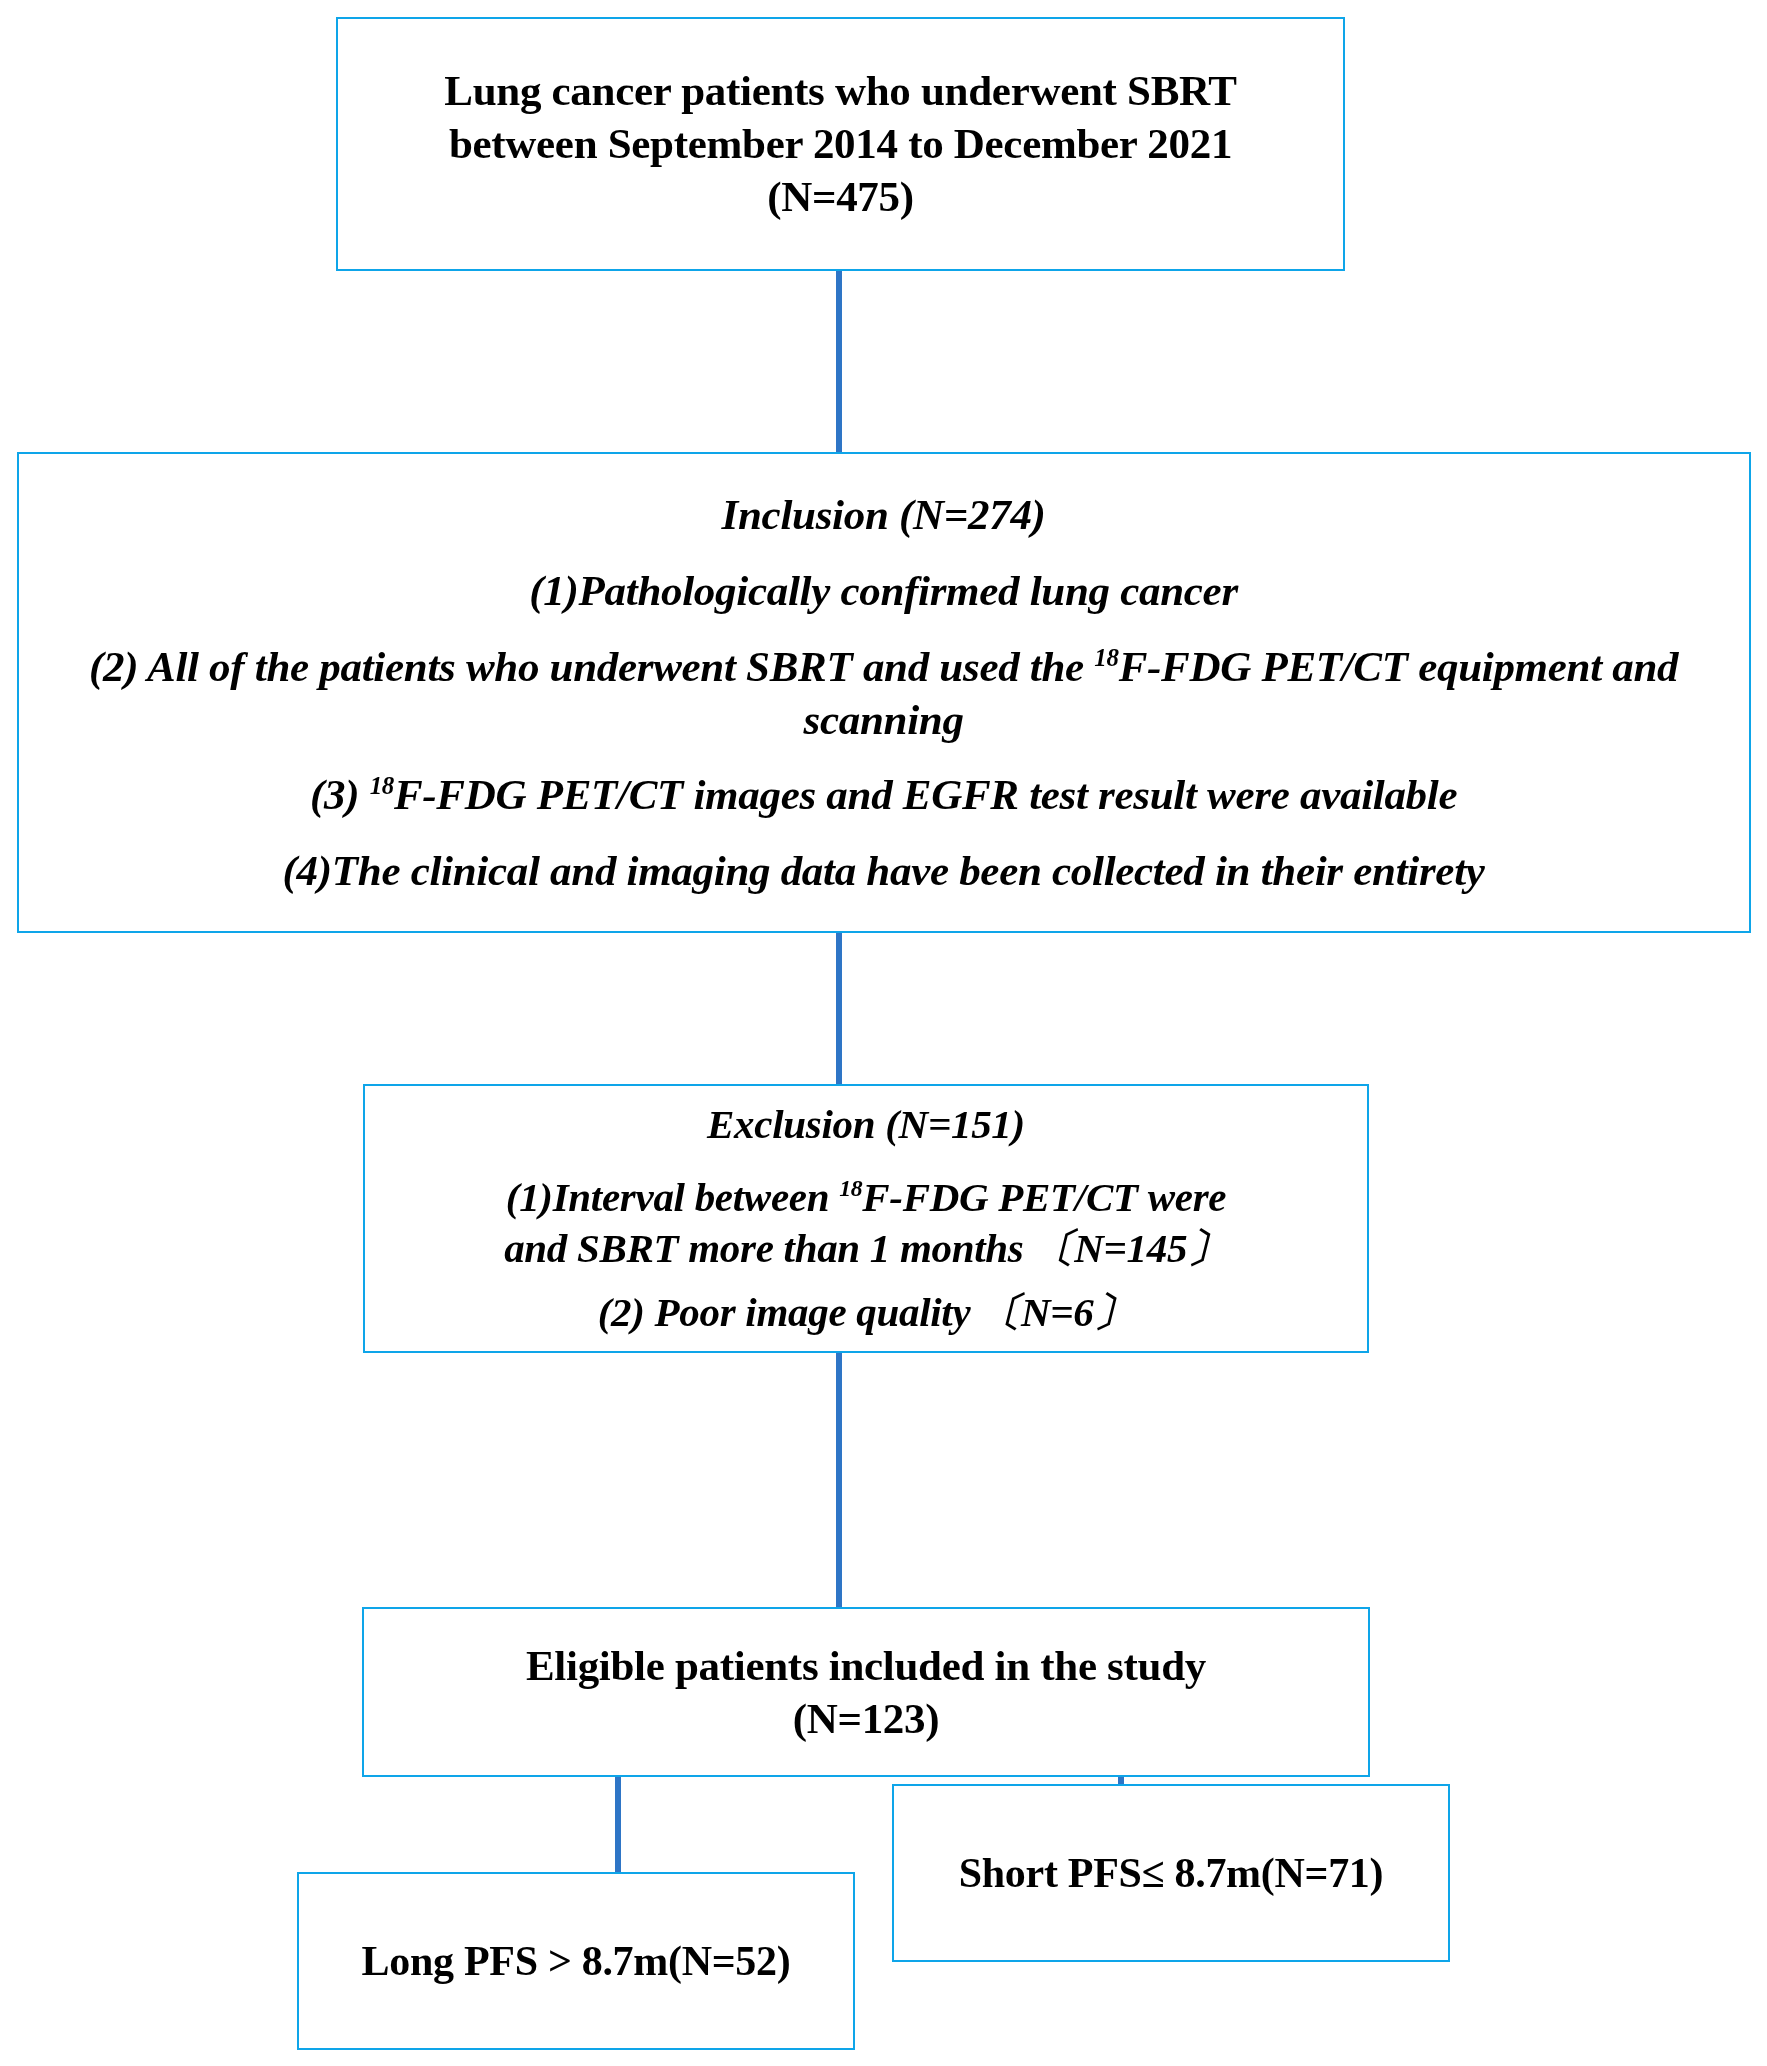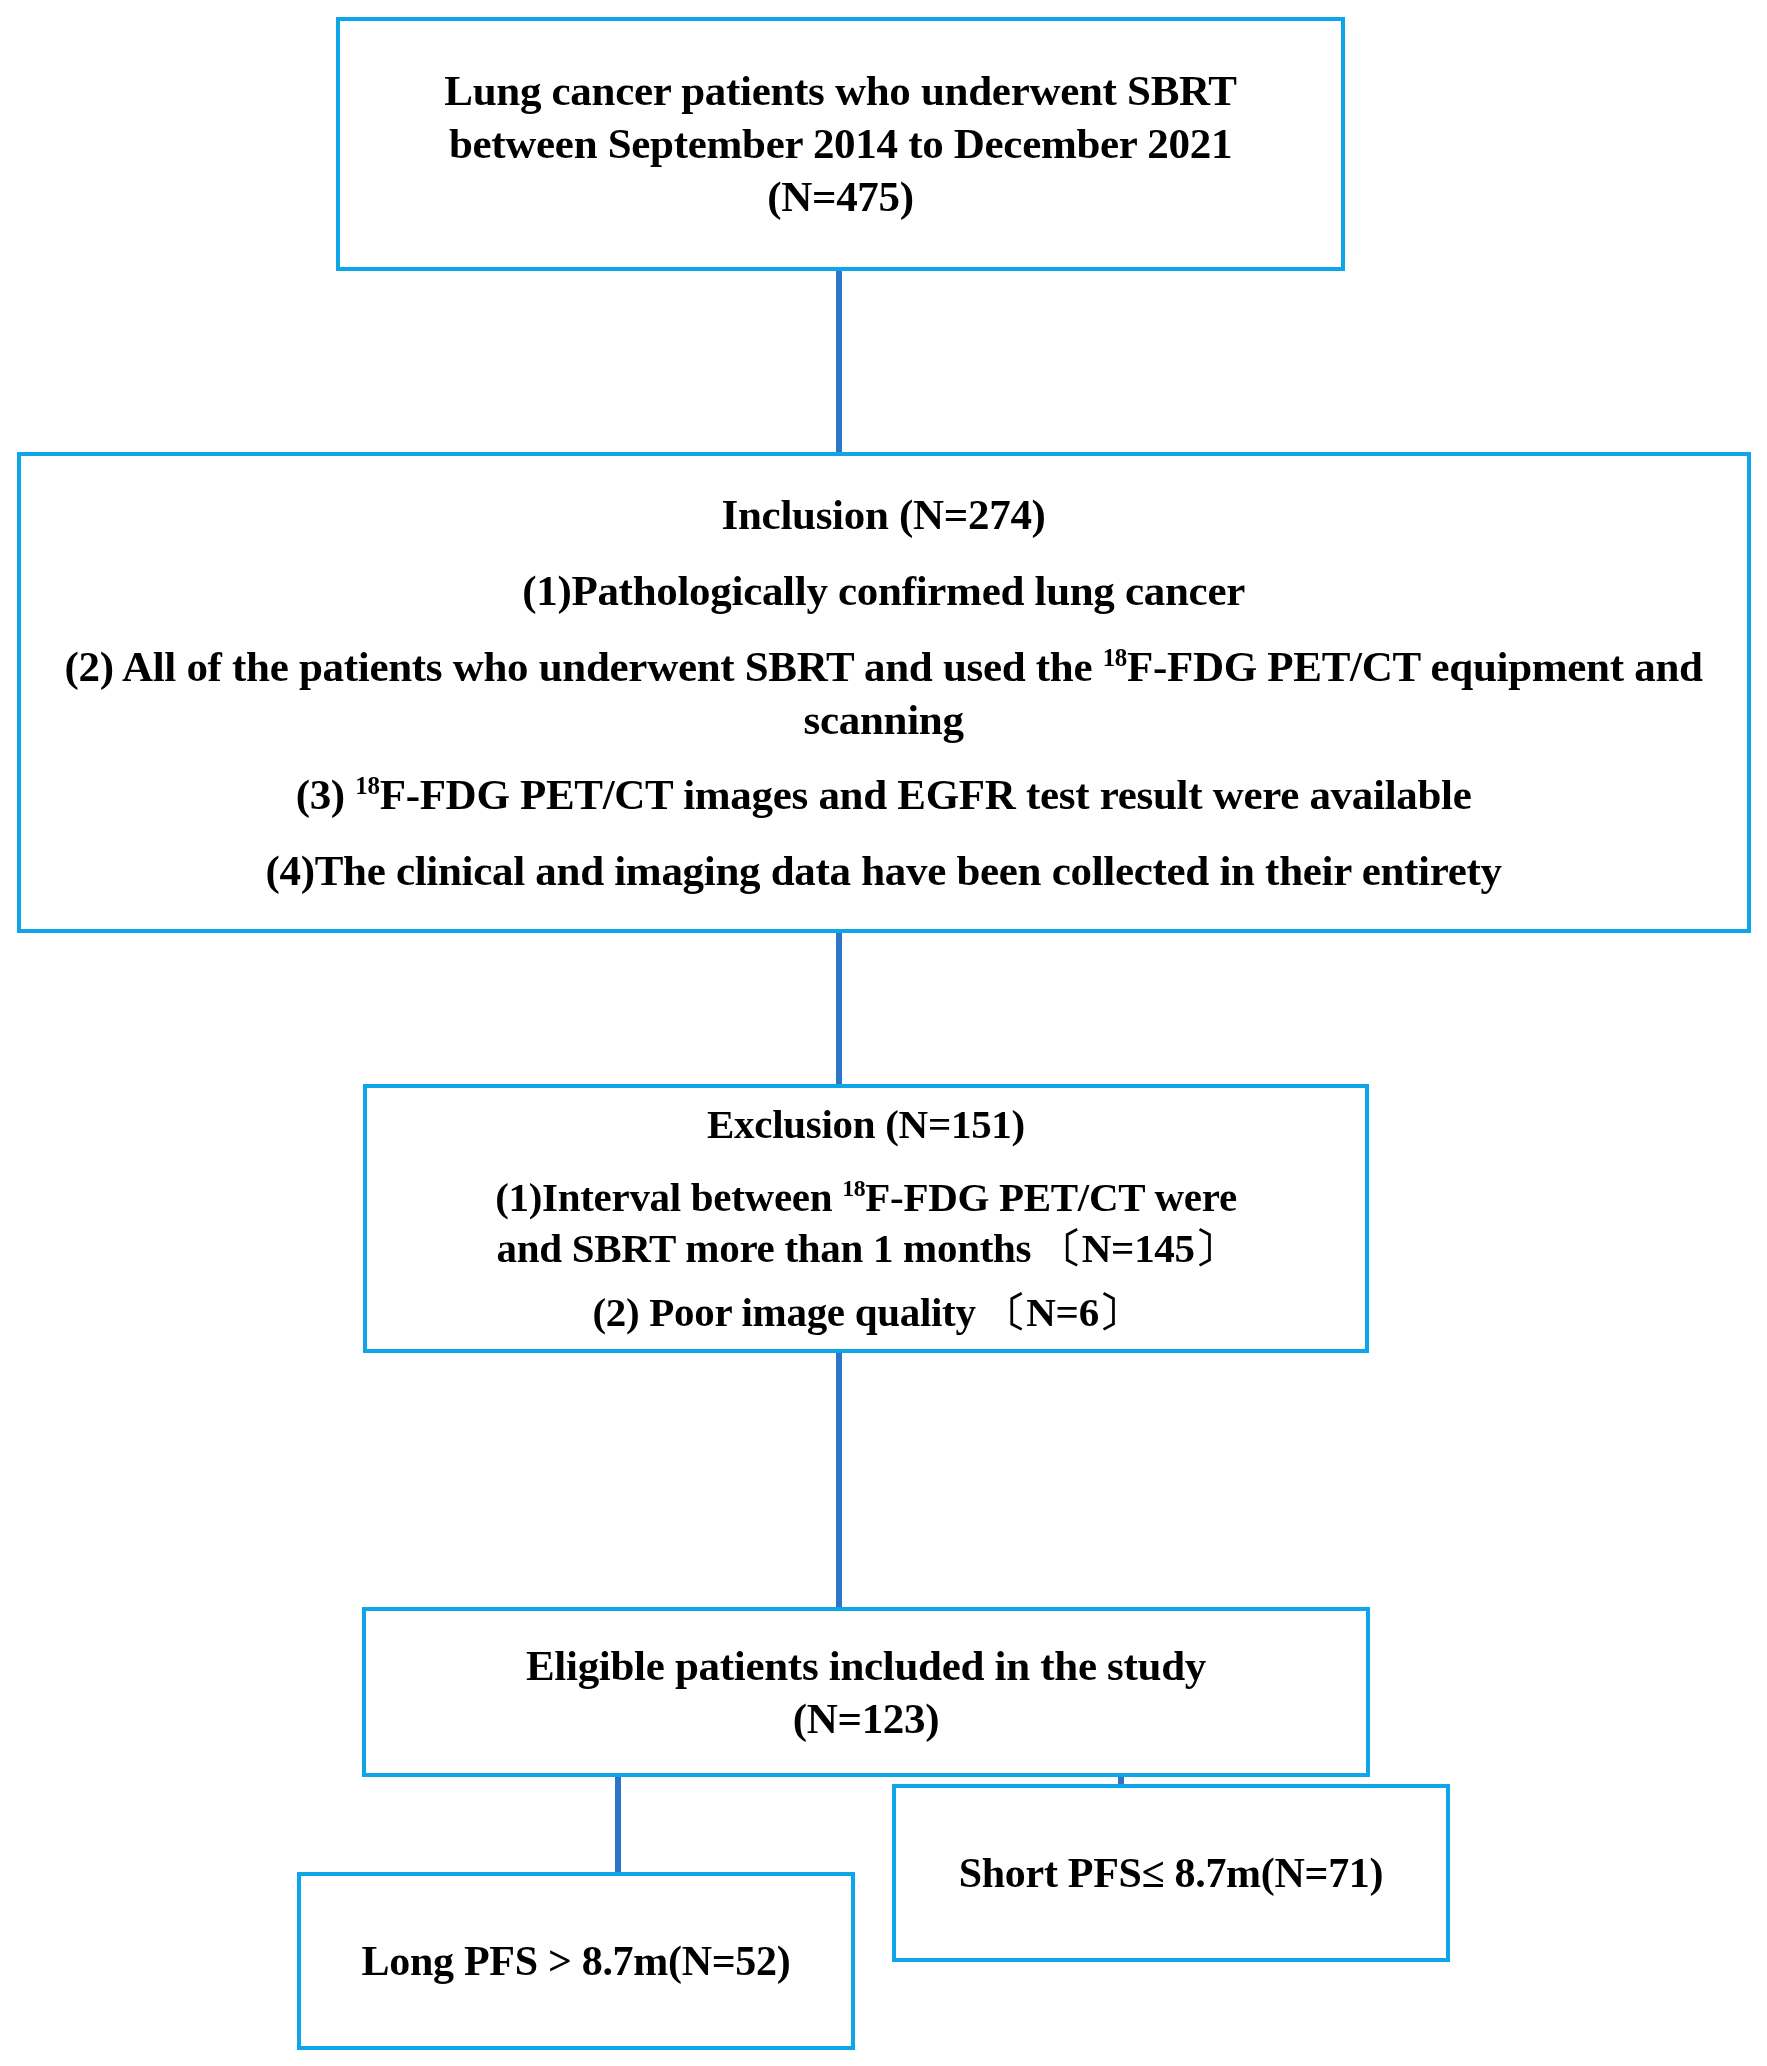--- a/index.html
+++ b/index.html
@@ -16,21 +16,21 @@
     width: 1768px;
     height: 2066px;
     background: #ffffff;
     overflow: hidden;
   }
 
   
   .fbox {
     position: absolute;
     box-sizing: border-box;
-    border: 4px solid #0ea5e9;
+    border: 2px solid #0ea5e9;
     background: #ffffff;
     display: flex;
     flex-direction: column;
     justify-content: center;
     text-align: center;
     color: #000000;
     font-weight: bold;
     line-height: 1.24;
     letter-spacing: -0.3px;
   }
@@ -52,21 +52,21 @@
 
   
   #conn-cohort-inclusion   { left: 836px; top: 271px;  height: 181px; }
   #conn-inclusion-exclusion{ left: 836px; top: 933px; height: 151px; }
   #conn-exclusion-eligible { left: 836px; top: 1353px; height: 254px; }
   #conn-eligible-long      { left: 615px; top: 1777px; height: 95px; }
   #conn-eligible-short     { left: 1118px; top: 1777px; height: 95px; }
 
   
   .line { display: block; white-space: nowrap; }
-  .crit { display: block; margin: 8.8px 0; }
+  .crit { display: block; margin: 8.8px 0; font-style: italic; }
   #box-inclusion .crit { margin: 11px 0; }
   #box-inclusion .hdr  { margin-bottom: 12px; }
   #box-exclusion .crit { margin: 6.6px 0; }
   #box-exclusion .hdr  { margin-bottom: 15px; }
 
   sup {
     font-size: 0.58em;
     vertical-align: super;
     line-height: 0;
     font-weight: bold;

